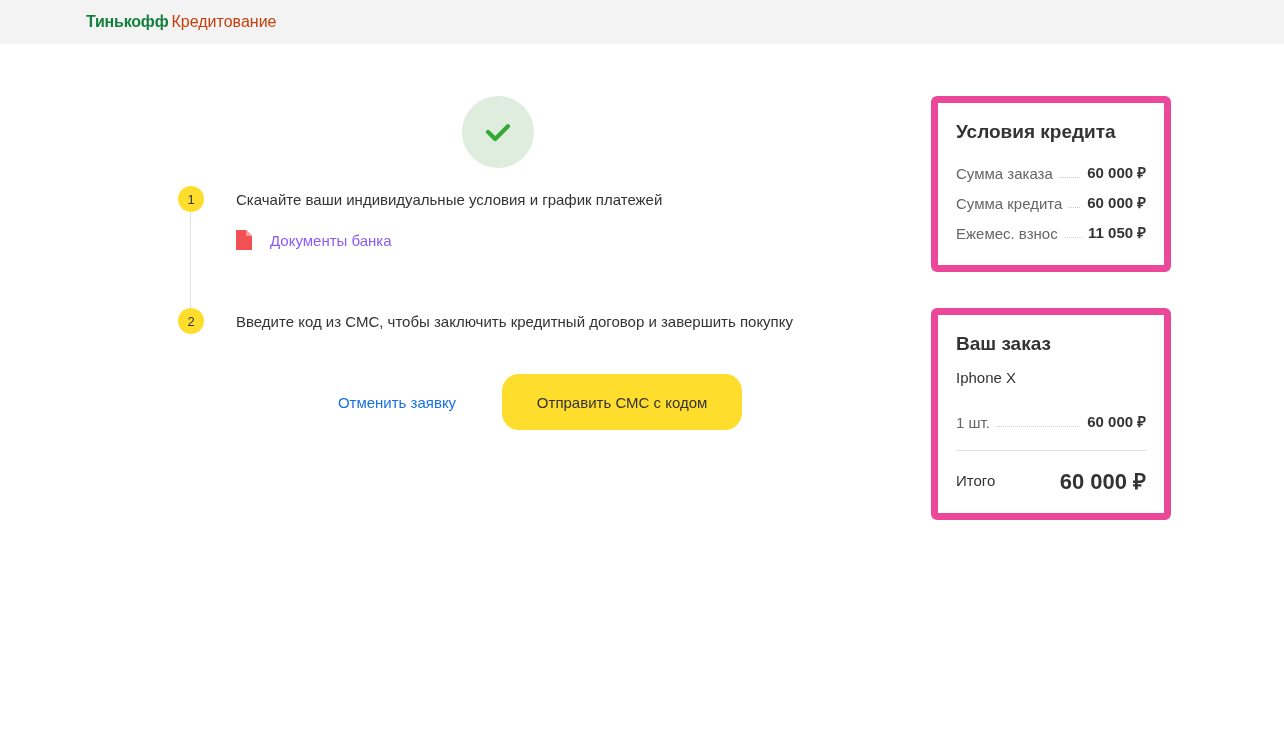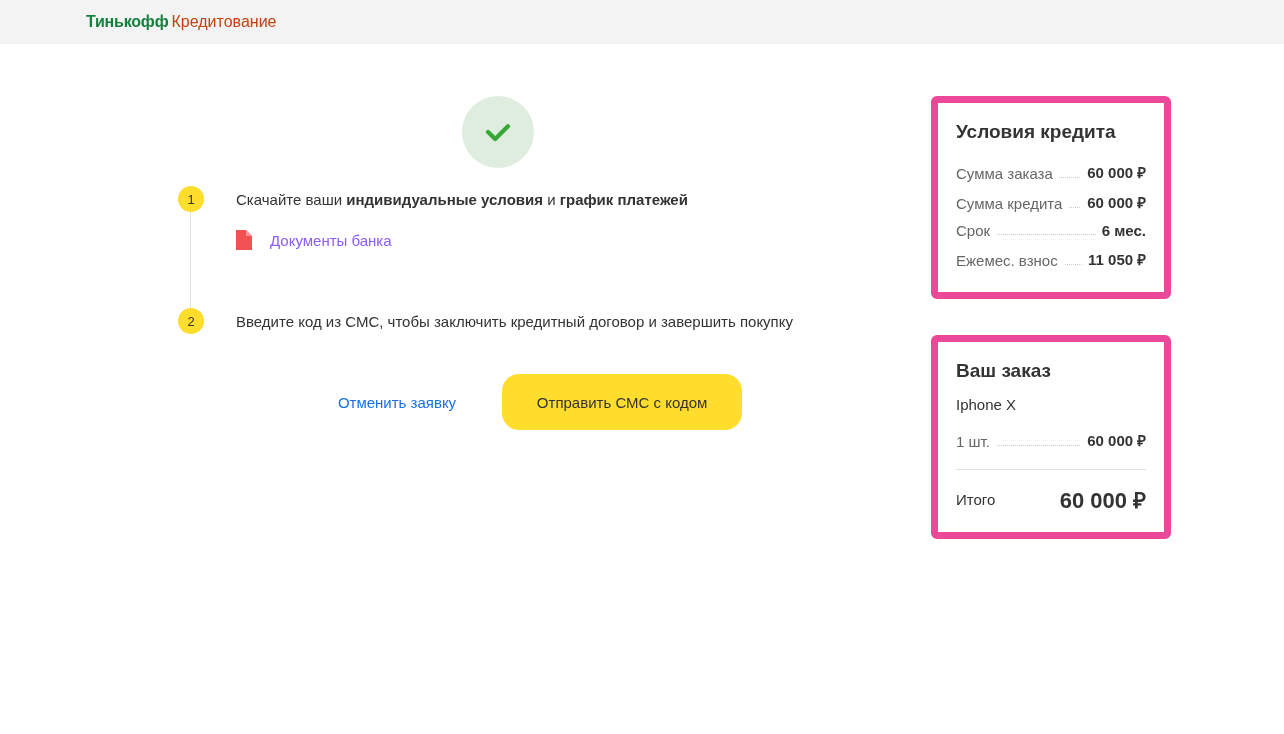--- a/index.html
+++ b/index.html
@@ -16,42 +16,42 @@
 .check-wrap { display: flex; justify-content: center; margin-bottom: 18px; }
 .check-circle { width: 72px; height: 72px; border-radius: 50%; background: #deedde; display: flex; align-items: center; justify-content: center; }
 
 .title { text-align: center; font-size: 27px; font-weight: 700; color: #333; margin-bottom: 34px; }
 
 .steps { width: 640px; margin: 0 auto; }
 .step { display: flex; align-items: flex-start; position: relative; }
 .step-marker { width: 26px; height: 26px; border-radius: 50%; background: #ffdd2d; display: flex; align-items: center; justify-content: center; font-size: 13px; color: #333; flex-shrink: 0; margin-right: 32px; position: relative; z-index: 2; }
 .step-content { flex: 1; padding-top: 3px; }
 .step-text { font-size: 15px; color: #333; line-height: 1.4; }
-.step-text .bold { font-weight: 700; }
+.step-text .bold { font-weight: 400; }
 .doc-link { display: flex; align-items: center; margin-top: 20px; }
 .doc-icon { width: 16px; height: 20px; margin-right: 18px; }
 .doc-label { color: #8b5cf6; font-size: 15px; }
 
 .connector { position: absolute; left: 12px; top: 26px; bottom: -10px; width: 1px; background: #e0e0e0; z-index: 1; }
 .step-1 { padding-bottom: 58px; }
 .step-2 { padding-bottom: 40px; }
 
 .actions { display: flex; gap: 20px; justify-content: center; margin-left: 58px; }
 .btn { height: 56px; padding: 0 26px; border: none; border-radius: 4px; font-size: 15px; cursor: pointer; display: flex; align-items: center; justify-content: center; }
 .btn-link { background: transparent; color: #1771e6; }
 .btn-primary { background: #ffdd2d; color: #333; min-width: 240px; border-radius: 17px; }
 
 .card { border: 7px solid #ec4899; border-radius: 6px; padding: 18px 18px; margin-bottom: 36px; }
 .card-title { font-size: 19px; font-weight: 700; margin-bottom: 14px; }
 .row { display: flex; align-items: flex-end; justify-content: space-between; font-size: 15px; padding: 5px 0; position: relative; }
 .row-label { color: #666; background: #fff; position: relative; z-index: 2; padding-right: 6px; }
 .row-value { font-weight: 600; color: #333; background: #fff; position: relative; z-index: 2; padding-left: 6px; }
 .row::after { content: ""; position: absolute; left: 0; right: 0; bottom: 9px; border-bottom: 1px dotted #ccc; z-index: 1; }
 
-.item-name { font-size: 15px; color: #333; margin-bottom: 12px; }
+.item-name { font-size: 15px; color: #333; margin-bottom: 20px; }
 .divider { height: 1px; background: #e0e0e0; margin: 14px 0; }
 .total-row { display: flex; justify-content: space-between; align-items: center; }
 .total-label { font-size: 15px; color: #333; }
 .total-value { font-size: 22px; font-weight: 700; color: #333; }
 </style>
 </head>
 <body>
 
 <div class="header">
   <span class="brand-bold">Тинькофф</span>
@@ -107,24 +107,20 @@
       <div class="card-title">Условия кредита</div>
       <div class="row">
           <span class="row-label">Сумма заказа</span>
           <span class="row-value">60 000 ₽</span>
         </div>
       <div class="row">
           <span class="row-label">Сумма кредита</span>
           <span class="row-value">60 000 ₽</span>
         </div>
       <div class="row">
-          <span class="row-label">Срок</span>
-          <span class="row-value">6 мес.</span>
-        </div>
-      <div class="row">
           <span class="row-label">Ежемес. взнос</span>
           <span class="row-value">11 050 ₽</span>
         </div>
     </div>
 
     <div class="card">
       <div class="card-title">Ваш заказ</div>
       <div class="item-name">Iphone X</div>
       <div class="row">
           <span class="row-label">1 шт.</span>

